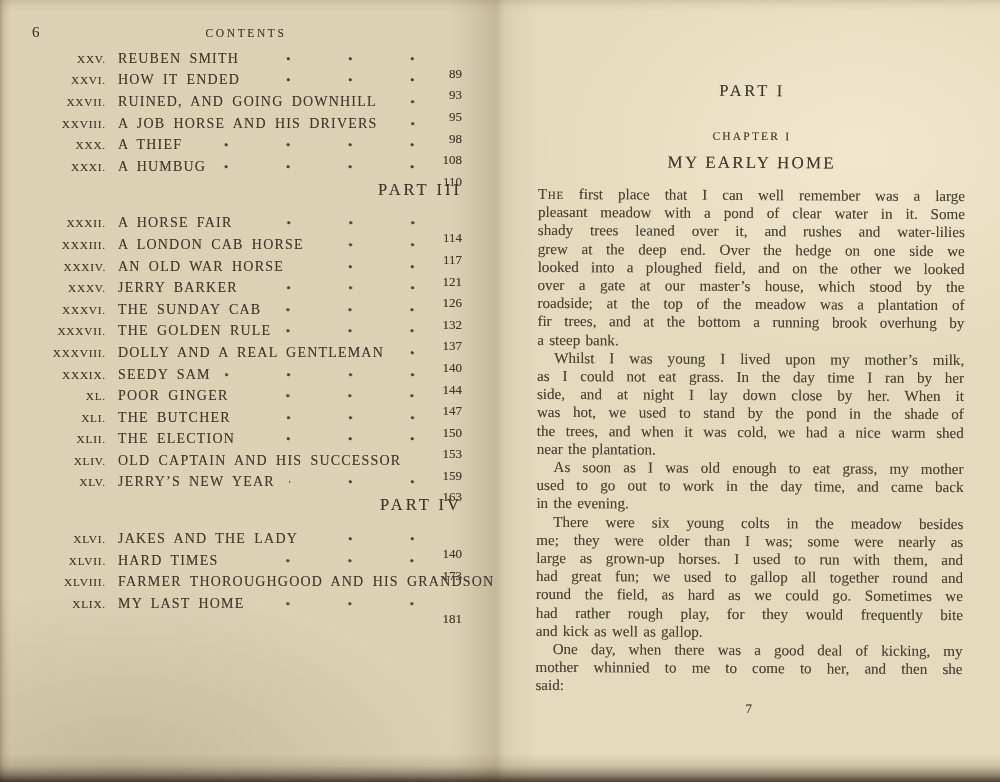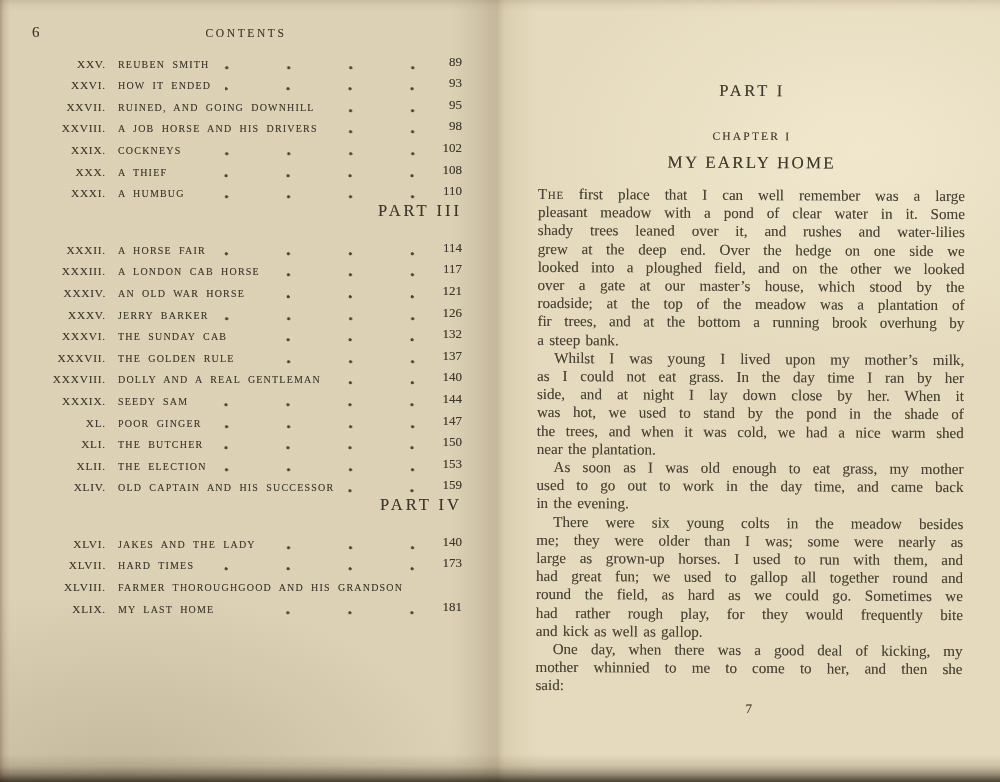--- a/index.html
+++ b/index.html
@@ -27,24 +27,24 @@
   .contents-title{position:absolute;left:0;right:0;top:3px;text-align:center;
     font-size:11.5px;letter-spacing:2.6px;color:#3f3a30;}
   .labels-row{position:relative;height:16px;margin-top:5px;font-style:italic;
     font-size:10.5px;color:#4a4437;}
   .chapter-label{position:absolute;left:28px;top:0;}
   .page-label{position:absolute;right:4px;top:-2px;}
 
   .toc-section{margin:0;}
   .part-heading{ text-align:right;font-size:16.5px;letter-spacing:3px;color:#3c372d;
     margin-top:1px;margin-bottom:12px;line-height:22px;}
-  .toc-row{display:flex;align-items:flex-end;height:21.6px;}
+  .toc-row{display:flex;align-items:center;height:21.6px;}
   .toc-num{width:76px;text-align:right;font-size:11.3px;letter-spacing:0.8px;
     color:#3f3a30;flex:0 0 auto;}
-  .toc-title{margin-left:12px;font-size:10px;letter-spacing:1.2px;word-spacing:3.5px;
+  .toc-title{margin-left:12px;font-size:14px;letter-spacing:1.2px;word-spacing:3.5px;
     color:#3f3a30;white-space:nowrap;}
   .toc-title-cont{margin-left:138px;}
   .leader{flex:1 1 auto;height:4px;margin:0 4px 0 14px;
     background-image:radial-gradient(circle at 2.2px 1.8px,#4a443a 1.25px,rgba(0,0,0,0) 1.9px);
     background-size:62px 4px;background-repeat:repeat-x;background-position:right 14px bottom 0;}
   .toc-page{width:34px;flex:0 0 auto;text-align:right;font-size:13px;color:#3d382f;margin-top:30px;}
 
   
   .right-page{position:absolute;left:537px;top:80px;width:427px;transform:rotate(0.3deg);}
   .rp-part{text-align:center;font-size:16.5px;letter-spacing:2.8px;color:#3c372d;line-height:22px;}
@@ -90,26 +90,20 @@
             <span class="leader"></span>
             <span class="toc-page">95</span>
           </div>
           <div class="toc-row">
             <span class="toc-num">XXVIII.</span>
             <span class="toc-title">A JOB HORSE AND HIS DRIVERS</span>
             <span class="leader"></span>
             <span class="toc-page">98</span>
           </div>
           <div class="toc-row">
-            <span class="toc-num">XXIX.</span>
-            <span class="toc-title">COCKNEYS</span>
-            <span class="leader"></span>
-            <span class="toc-page">102</span>
-          </div>
-          <div class="toc-row">
             <span class="toc-num">XXX.</span>
             <span class="toc-title">A THIEF</span>
             <span class="leader"></span>
             <span class="toc-page">108</span>
           </div>
           <div class="toc-row">
             <span class="toc-num">XXXI.</span>
             <span class="toc-title">A HUMBUG</span>
             <span class="leader"></span>
             <span class="toc-page">110</span>
@@ -181,20 +175,26 @@
             <span class="toc-num">XLII.</span>
             <span class="toc-title">THE ELECTION</span>
             <span class="leader"></span>
             <span class="toc-page">153</span>
           </div>
           <div class="toc-row">
             <span class="toc-num">XLIV.</span>
             <span class="toc-title">OLD CAPTAIN AND HIS SUCCESSOR</span>
             <span class="leader"></span>
             <span class="toc-page">159</span>
+          </div>
+          <div class="toc-row">
+            <span class="toc-num">XLV.</span>
+            <span class="toc-title">JERRY’S NEW YEAR</span>
+            <span class="leader"></span>
+            <span class="toc-page">163</span>
           </div>
         </div>
         <div class="toc-section">
           <div class="part-heading">PART IV</div>
           <div class="toc-row">
             <span class="toc-num">XLVI.</span>
             <span class="toc-title">JAKES AND THE LADY</span>
             <span class="leader"></span>
             <span class="toc-page">140</span>
           </div>

